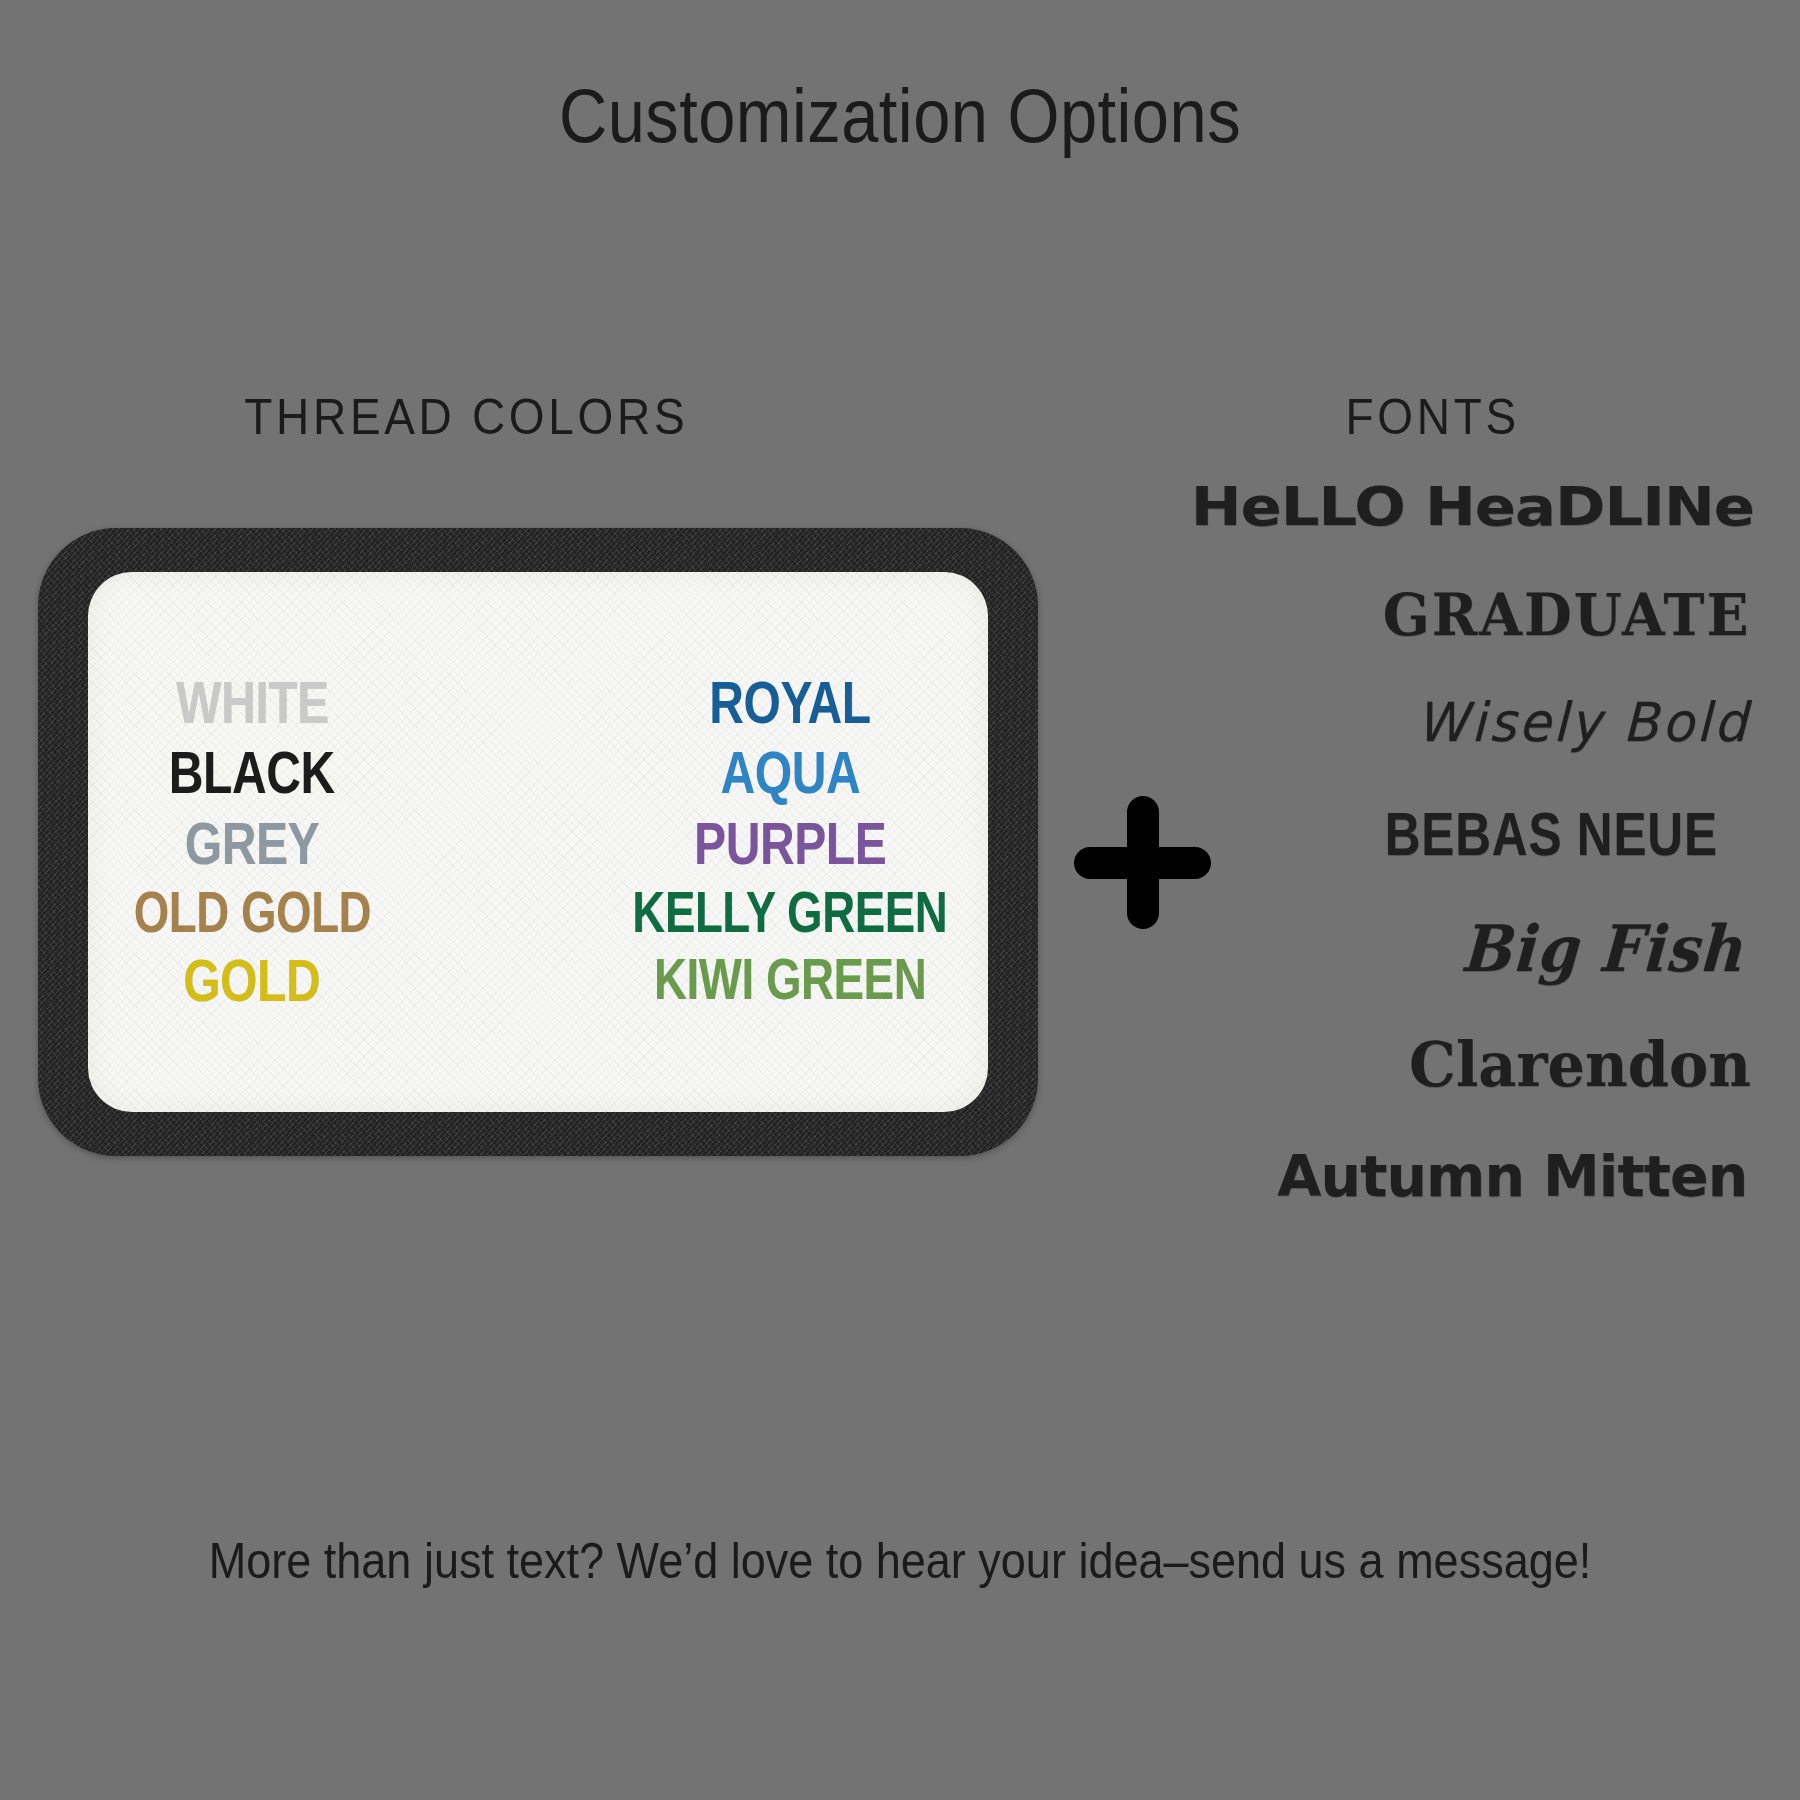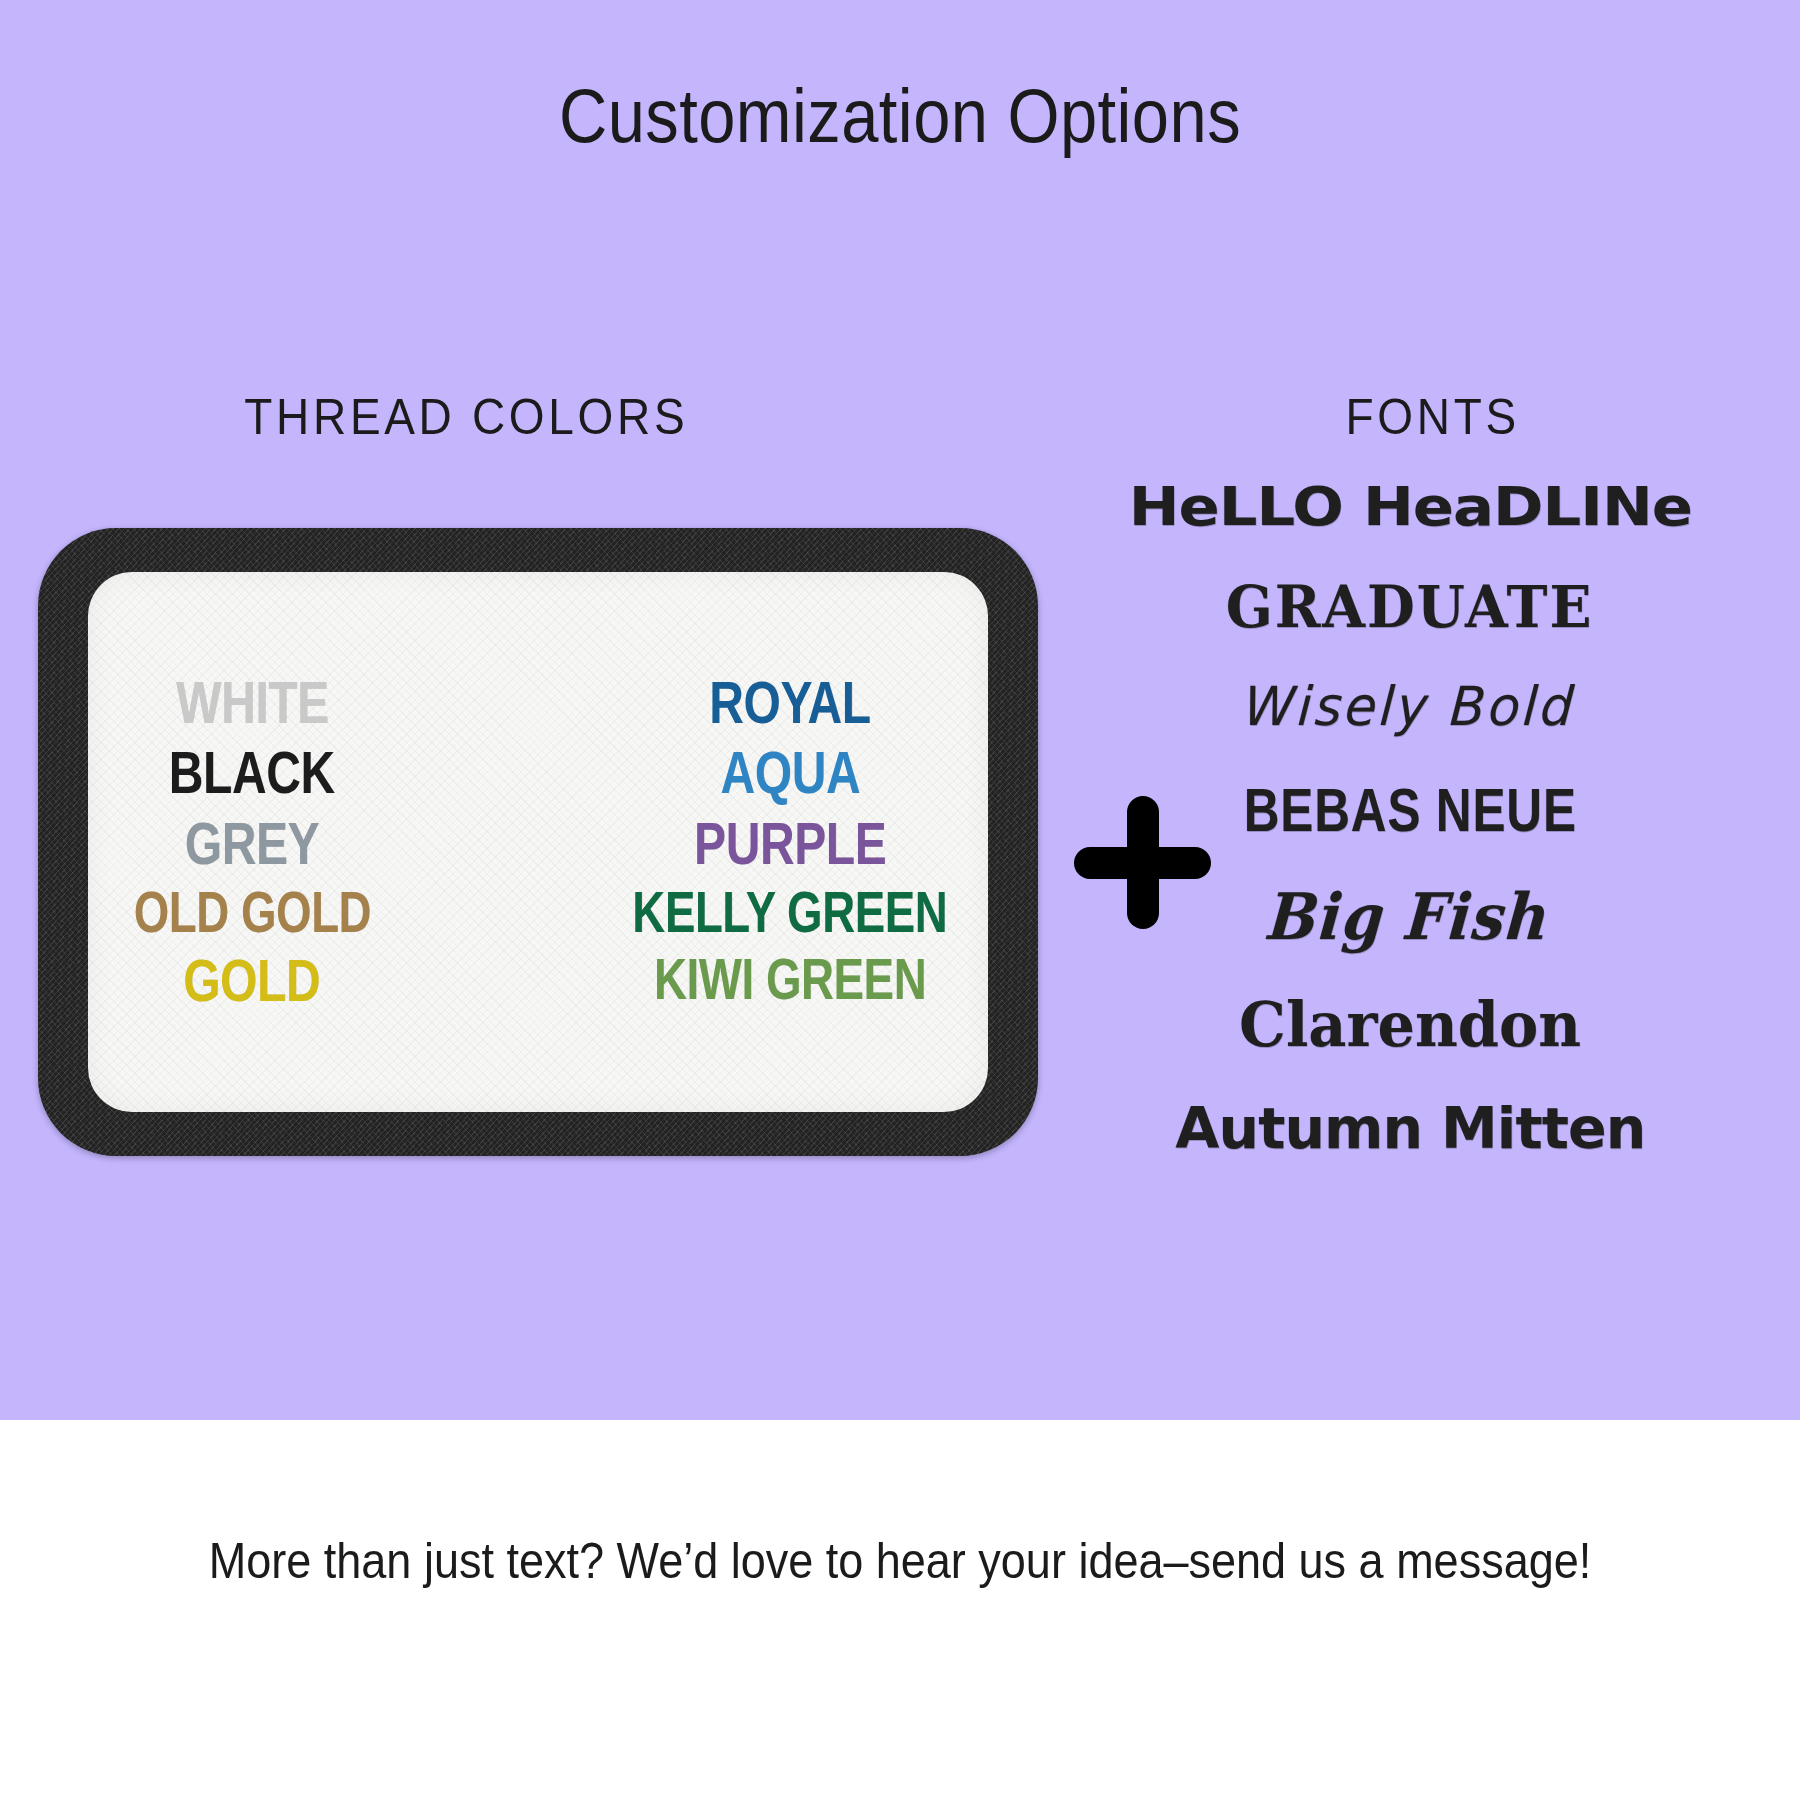--- a/index.html
+++ b/index.html
@@ -7,22 +7,22 @@
     width: 1800px;
     height: 1800px;
     background: #ffffff;
     font-family: "Liberation Sans", sans-serif;
     overflow: hidden;
   }
 
   .page {
     position: relative;
     width: 1800px;
-    height: 1420px;
-    background: #c4b5fd;
+    height: 1800px;
+    background: #737373;
   }
 
   
   .page-title {
     position: absolute;
     top: 72px;
     left: 0;
     width: 1800px;
     text-align: center;
     font-size: 76px;
@@ -160,21 +160,22 @@
   }
 
   
   .font-list {
     position: absolute;
     left: 1060px;
     top: 470px;
     width: 700px;
     display: flex;
     flex-direction: column;
-    align-items: center;
+    align-items: flex-end;
+    gap: 8px;
   }
   .font-sample {
     color: #1f1f1f;
     white-space: nowrap;
     text-align: center;
     text-shadow:
       0.6px 0.6px 0 rgba(0,0,0,0.22),
       -0.5px 0.4px 0 rgba(0,0,0,0.12);
   }
   .f-hello {

